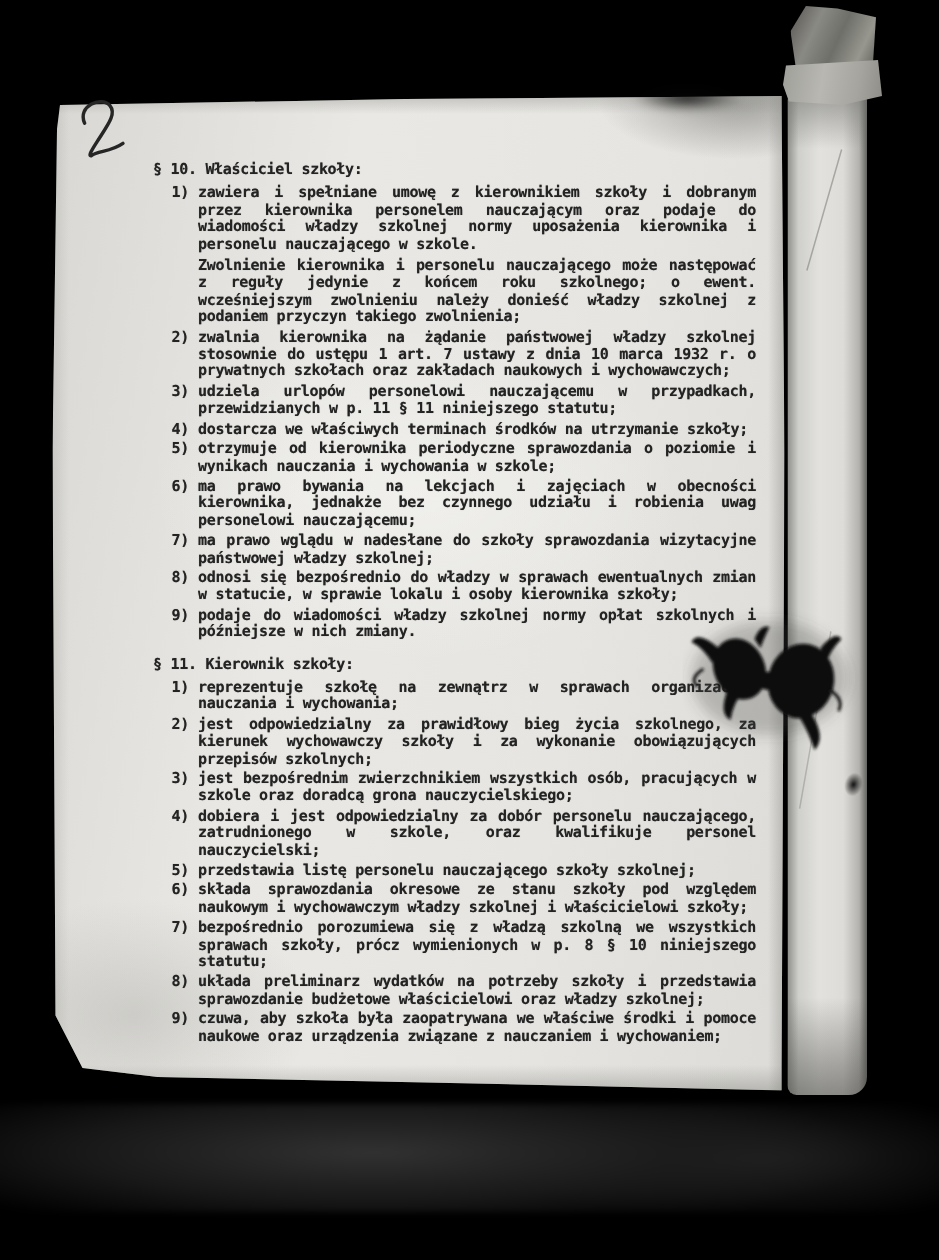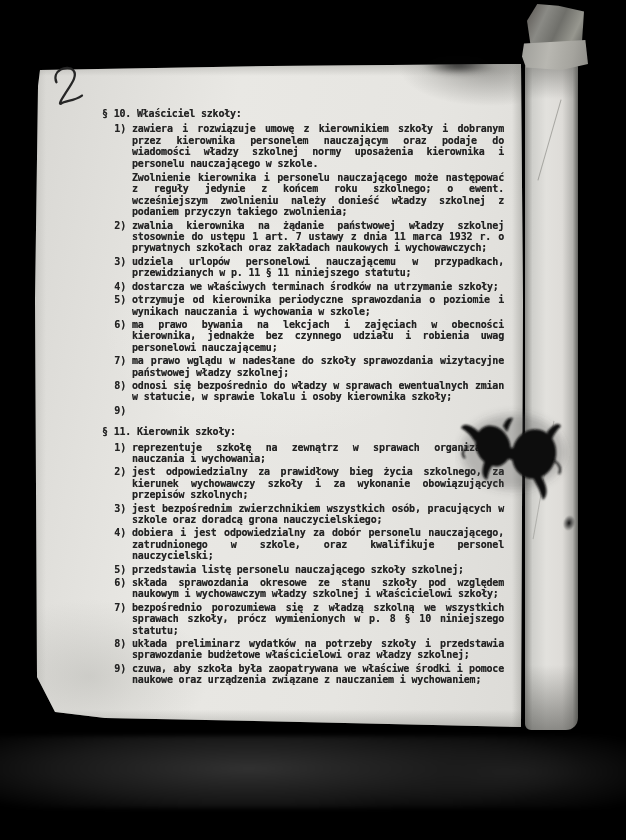--- a/index.html
+++ b/index.html
@@ -95,28 +95,28 @@
 
 <div class="band"></div>
 
 <div class="page">
   <div class="doc-text" id="doc-text">
       <div class="section">
         <div class="heading">§ 10. Właściciel szkoły:</div>
         <div class="item">
           <span class="num">1)</span>
           <div class="itext">
-            <div>zawiera i rozwiązuje umowę z kierownikiem szkoły i dobranym przez kierownika personelem nauczającym oraz podaje do wiadomości władzy szkolnej normy uposażenia kierownika i personelu nauczającego w szkole.</div>
+            <div>zawiera i spełniane umowę z kierownikiem szkoły i dobranym przez kierownika personelem nauczającym oraz podaje do wiadomości władzy szkolnej normy uposażenia kierownika i personelu nauczającego w szkole.</div>
             <div class="extra">Zwolnienie kierownika i personelu nauczającego może następować z reguły jedynie z końcem roku szkolnego; o ewent. wcześniejszym zwolnieniu należy donieść władzy szkolnej z podaniem przyczyn takiego zwolnienia;</div>
           </div>
         </div>
         <div class="item">
           <span class="num">2)</span>
           <div class="itext">
-            <div>zwalnia kierownika na żądanie państwowej władzy szkolnej stosownie do ustępu 1 art. 7 ustawy z dnia 11 marca 1932 r. o prywatnych szkołach oraz zakładach naukowych i wychowawczych;</div>
+            <div>zwalnia kierownika na żądanie państwowej władzy szkolnej stosownie do ustępu 1 art. 7 ustawy z dnia 10 marca 1932 r. o prywatnych szkołach oraz zakładach naukowych i wychowawczych;</div>
           </div>
         </div>
         <div class="item">
           <span class="num">3)</span>
           <div class="itext">
             <div>udziela urlopów personelowi nauczającemu w przypadkach, przewidzianych w p. 11 § 11 niniejszego statutu;</div>
           </div>
         </div>
         <div class="item">
           <span class="num">4)</span>
@@ -144,20 +144,21 @@
         </div>
         <div class="item">
           <span class="num">8)</span>
           <div class="itext">
             <div>odnosi się bezpośrednio do władzy w sprawach ewentualnych zmian w statucie, w sprawie lokalu i osoby kierownika szkoły;</div>
           </div>
         </div>
         <div class="item">
           <span class="num">9)</span>
           <div class="itext">
+            <div>podaje do wiadomości władzy szkolnej normy opłat szkolnych i późniejsze w nich zmiany.</div>
           </div>
         </div>
       </div>
       <div class="section section-2">
         <div class="heading">§ 11. Kierownik szkoły:</div>
         <div class="item">
           <span class="num">1)</span>
           <div class="itext">
             <div>reprezentuje szkołę na zewnątrz w sprawach organizacji, nauczania i wychowania;</div>
           </div>

